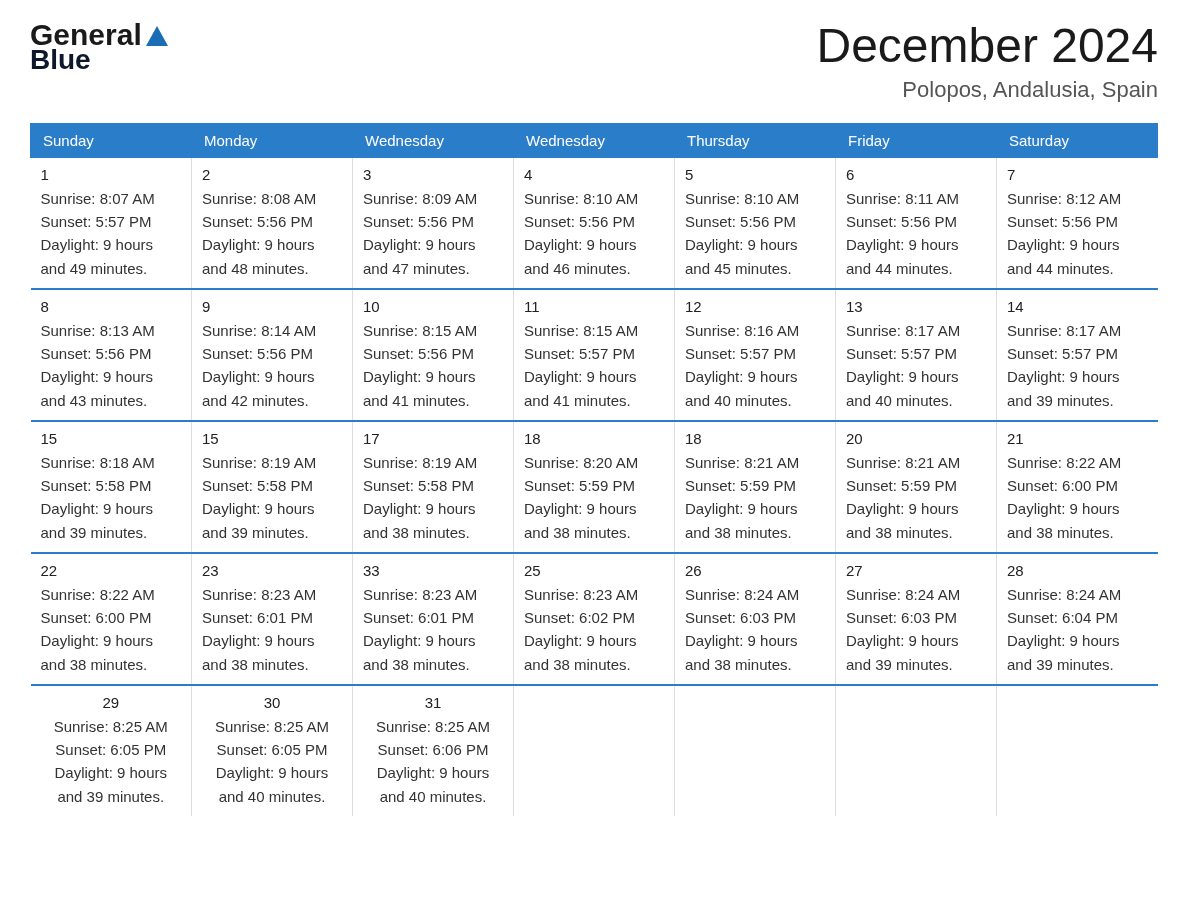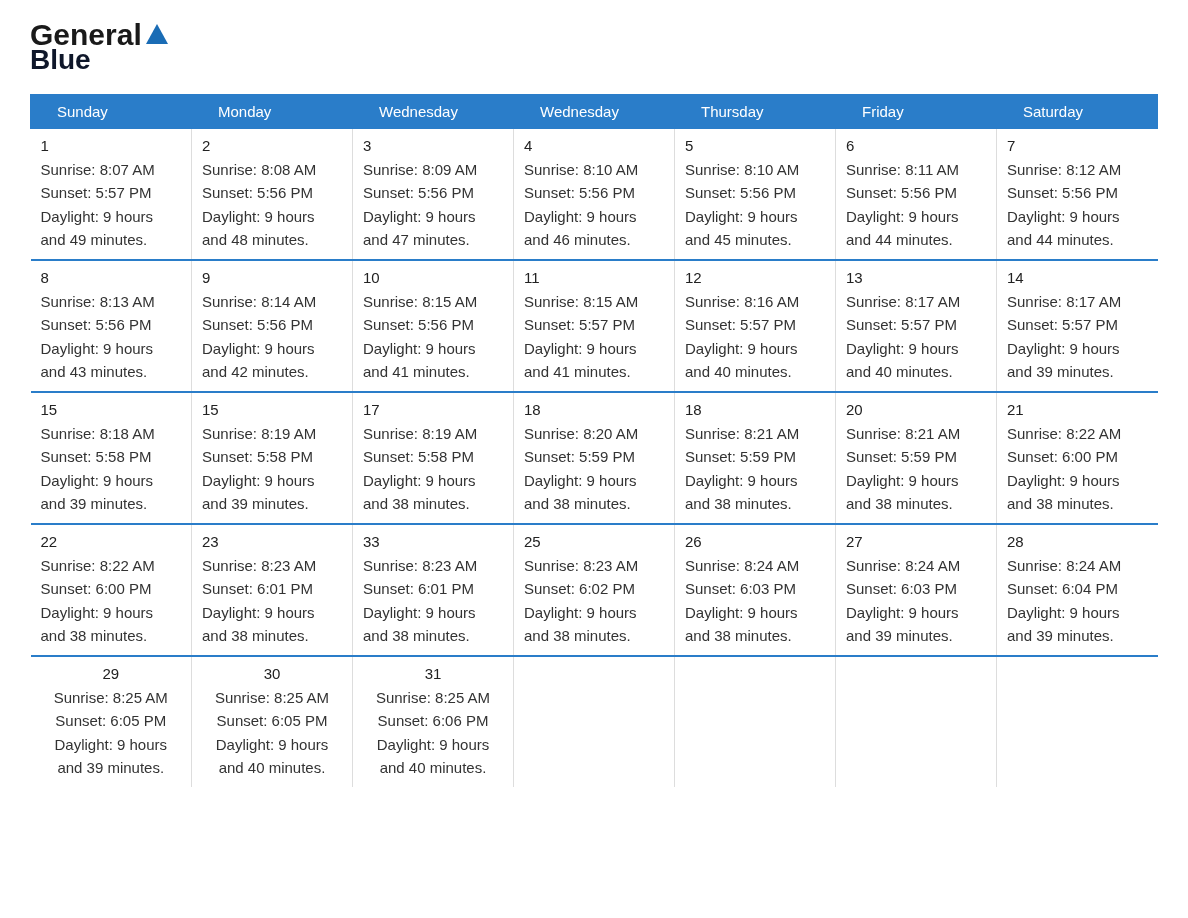--- a/index.html
+++ b/index.html
@@ -21,20 +21,21 @@
       align-items: center;
       gap: 0;
     }
     .logo-combined {
       display: flex;
       flex-direction: column;
       line-height: 1;
     }
     .logo-row1 {
       display: flex;
+      align-items: center;
     }
     .logo-row2 {
       color: #0f172a;
       font-size: 28px;
       font-weight: bold;
       margin-top: -4px;
     }
     .title-area {
       text-align: right;
     }
@@ -54,21 +55,21 @@
       border-collapse: collapse;
       table-layout: fixed;
     }
     thead tr {
       background-color: #2a7dc9;
     }
     thead th {
       color: #fff;
       font-size: 15px;
       font-weight: normal;
-      padding: 8px 26px;
+      padding: 8px 12px;
       text-align: left;
       border: 1px solid #2a7dc9;
     }
     tbody tr {
       border-bottom: 2px solid #2a7dc9;
     }
     tbody td {
       vertical-align: top;
       padding: 8px 10px;
       font-size: 13px;
@@ -109,20 +110,24 @@
         <span style="font-size:30px;font-weight:bold;color:#1a1a1a;font-family:Arial,sans-serif;">General</span>
         <span style="display:inline-block;margin-left:4px;margin-top:4px;">
           <svg width="22" height="20" viewBox="0 0 22 20">
             <polygon points="11,0 22,20 0,20" fill="#1a6cb5"></polygon>
           </svg>
         </span>
       </div>
       <div class="logo-row2">Blue</div>
     </div>
   </div>
+  <div class="title-area">
+    <div class="calendar-title">December 2024</div>
+    <div class="calendar-subtitle">Polopos, Andalusia, Spain</div>
+  </div>
 </div>
 
 <table>
   <thead>
     <tr>
       <th>Sunday</th>
       <th>Monday</th>
       <th>Wednesday</th>
       <th>Wednesday</th>
       <th>Thursday</th>

